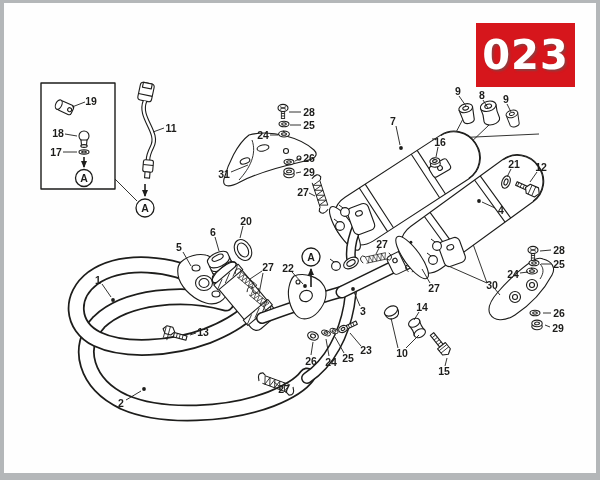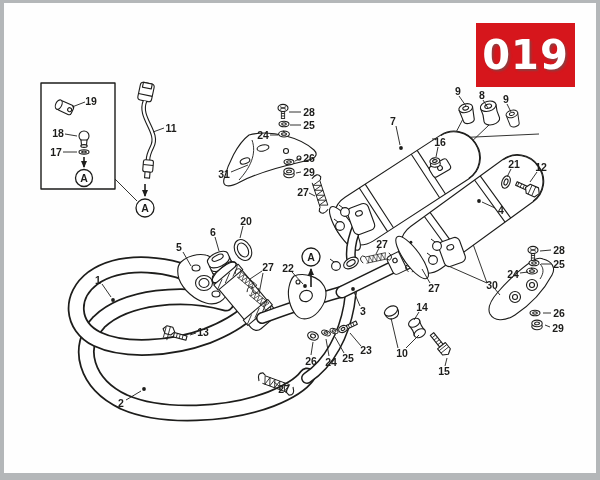--- a/index.html
+++ b/index.html
@@ -490,15 +490,15 @@
           <text x="559" y="316.6" text-anchor="middle" fill="#1d1d1b" stroke="none" font-family="&quot;Liberation Sans&quot;, sans-serif" font-size="10.5" font-weight="bold">26</text>
         </g>
         <g>
           <line x1="550" y1="327" x2="545" y2="325" stroke="#1d1d1b" stroke-width="0.9"></line>
           <text x="558" y="331.6" text-anchor="middle" fill="#1d1d1b" stroke="none" font-family="&quot;Liberation Sans&quot;, sans-serif" font-size="10.5" font-weight="bold">29</text>
         </g>
       </g>
   </svg>
 
   <div class="badge" style="background: rgb(214, 22, 28);">
-    <span style="color: rgb(255, 255, 255);">019</span>
+    <span style="color: rgb(255, 255, 255);">023</span>
   </div>
 </div>
 
 </body></html>

